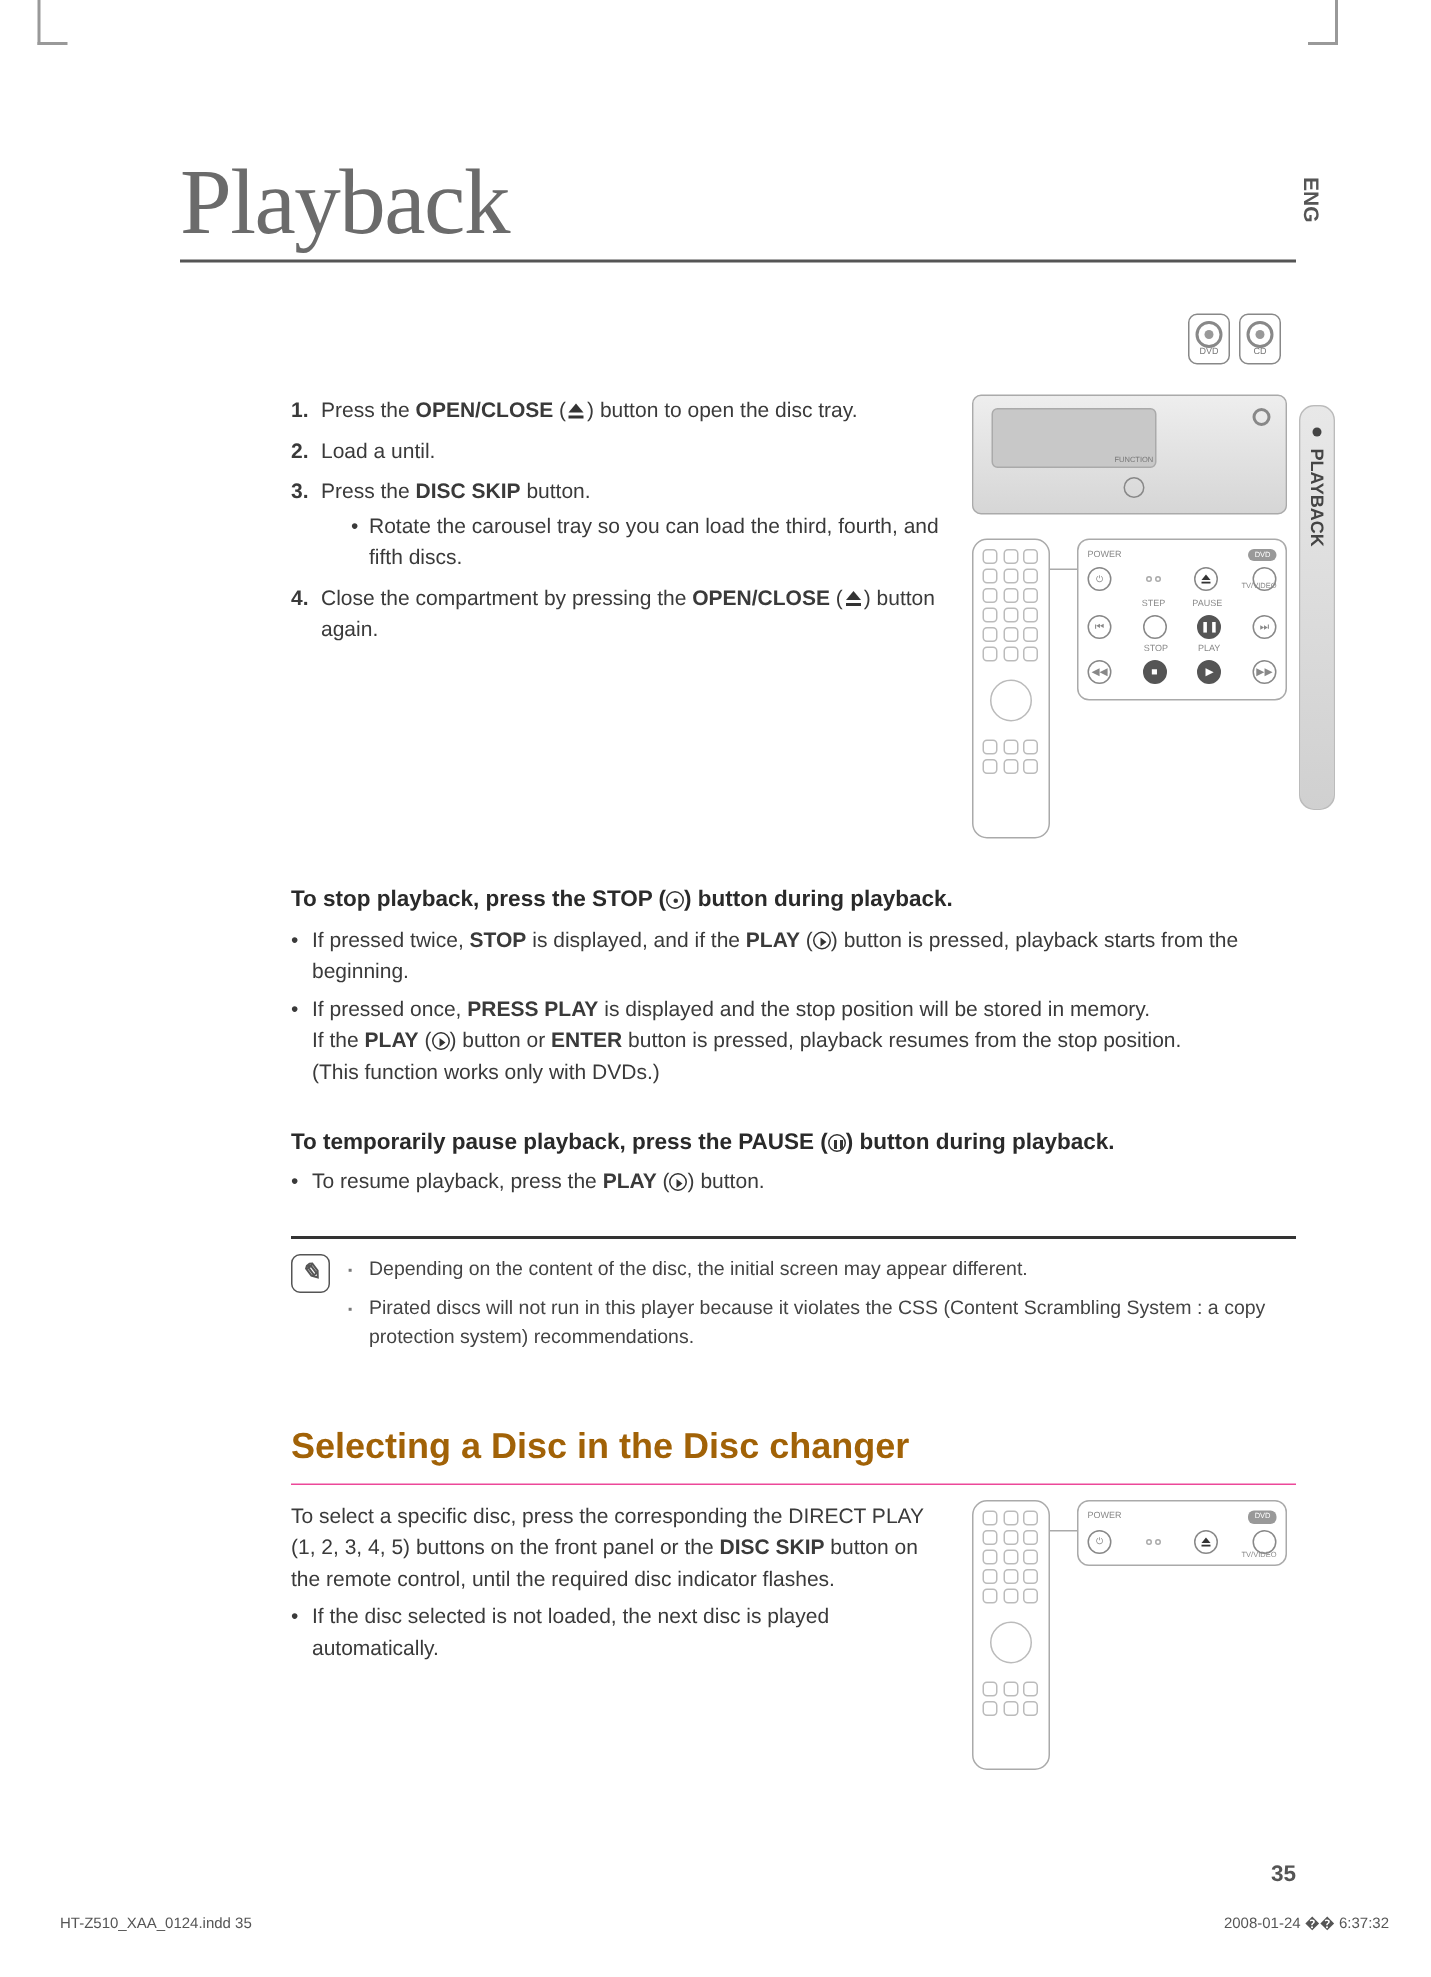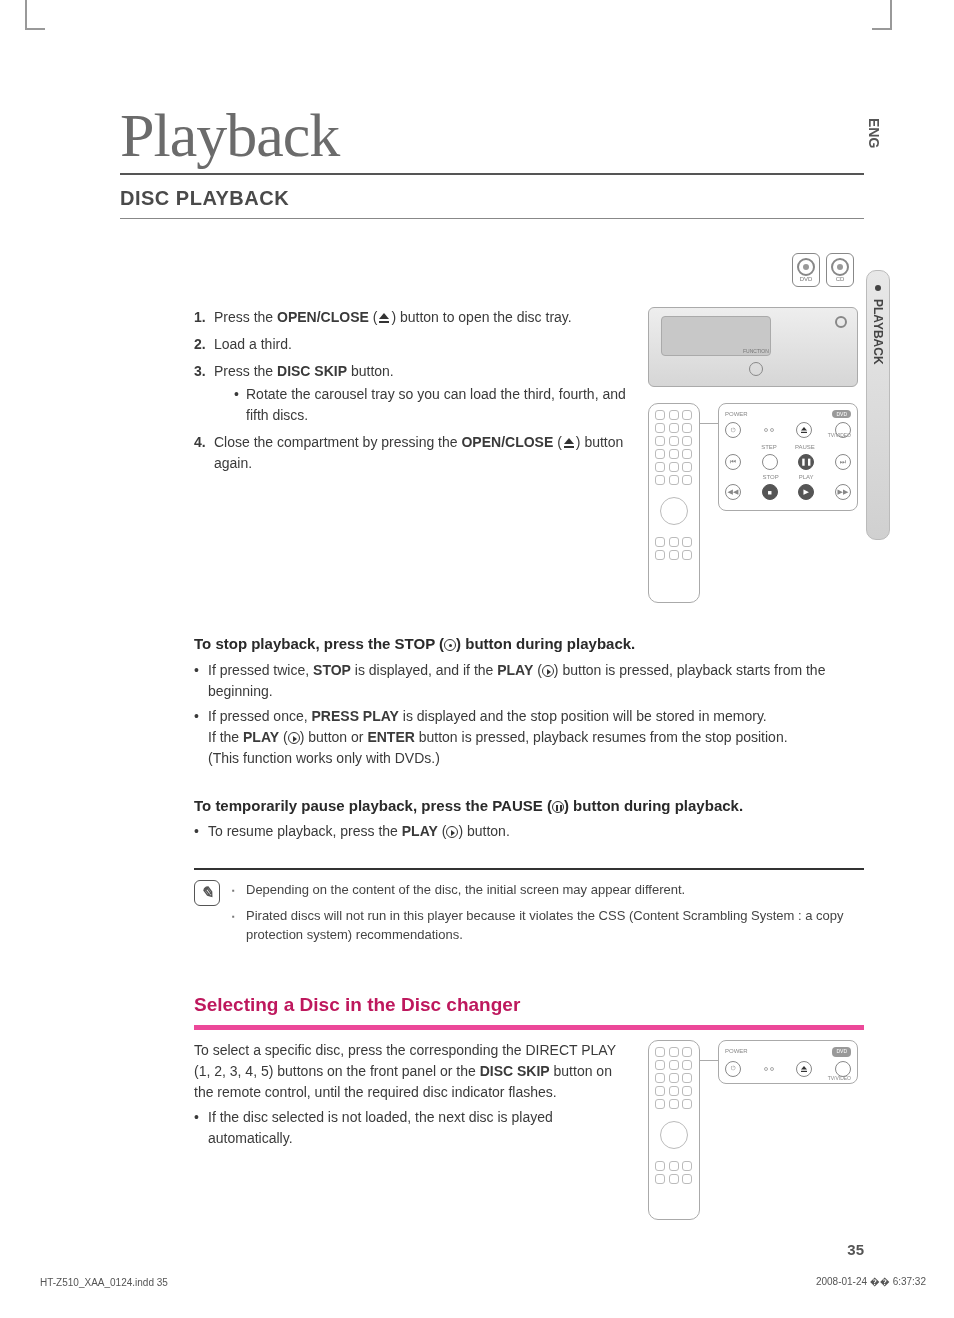--- a/index.html
+++ b/index.html
@@ -157,21 +157,21 @@
   .note-icon {
     width:26px; height:26px; border:1.5px solid #555; border-radius:6px;
     display:flex; align-items:center; justify-content:center;
     font-style:italic; font-weight:bold; font-size:16px; color:#555;
     flex-shrink:0;
   }
   .note-list { flex:1; font-size:13px; color:#444; }
   .note-list .ni { padding-left:14px; position:relative; margin-bottom:6px; }
   .note-list .ni::before { content:"▪"; position:absolute; left:0; font-size:8px; top:5px; color:#777; }
 
-  .selecting-heading { font-size:19px; font-weight:600; color:#be185d; border-bottom:5px solid #ec4899; padding-bottom:6px; margin-top:40px; }
+  .selecting-heading { font-size:24px; font-weight:600; color:#a16207; border-bottom:1px solid #ec4899; padding-bottom:6px; margin-top:40px; }
   .selecting-body { display:flex; gap:20px; margin-top:10px; }
   .selecting-text { flex:1; font-size:14px; line-height:1.5; }
 
   .page-num { position:absolute; right:90px; bottom:60px; font-size:15px; font-weight:bold; color:#555; }
   .footer-left { position:absolute; left:40px; bottom:30px; font-size:10px; color:#555; }
   .footer-right { position:absolute; right:28px; bottom:30px; font-size:10px; color:#555; }
   .crop-tl, .crop-tr { position:absolute; width:2px; height:30px; background:#999; top:0; }
   .crop-tl { left:25px; } .crop-tr { right:62px; }
   .crop-th-l, .crop-th-r { position:absolute; height:2px; width:20px; background:#999; top:28px; }
   .crop-th-l { left:25px; } .crop-th-r { right:62px; }
@@ -185,21 +185,20 @@
 <div class="crop-th-r"></div>
 
 <div class="lang-tab">ENG</div>
 <div class="side-tab">
   <span class="dot"></span>
   <span>PLAYBACK</span>
 </div>
 
 <div class="page">
   <div class="title-main">Playback</div>
-  <div class="section-heading" style="text-transform:uppercase;">DISC playback</div>
 
   <div class="disc-icons">
     <div class="disc-icon">
       <div class="circ">
           <div class="inner"></div>
         </div>
       <span>DVD</span>
     </div>
     <div class="disc-icon">
       <div class="circ">
@@ -209,21 +208,21 @@
     </div>
   </div>
 
   <div class="content">
     <div class="steps">
       <ol class="steps-list">
         <li><span class="num">1.</span>
           <span>Press the </span><span class="bold">OPEN/CLOSE</span> (<span class="eject-icon"></span>)<span> button to open the disc tray.</span>
         </li>
         <li><span class="num">2.</span>
-          <span>Load a third.</span>
+          <span>Load a until.</span>
         </li>
         <li><span class="num">3.</span>
           <span>Press the </span><span class="bold">DISC SKIP</span><span> button.</span>
           <div class="sub-bullet">Rotate the carousel tray so you can load the third, fourth, and fifth discs.</div>
         </li>
         <li><span class="num">4.</span>
           <span>Close the compartment by pressing the </span><span class="bold">OPEN/CLOSE</span> (<span class="eject-icon"></span>)<span> button again.</span>
         </li>
       </ol>
     </div>

